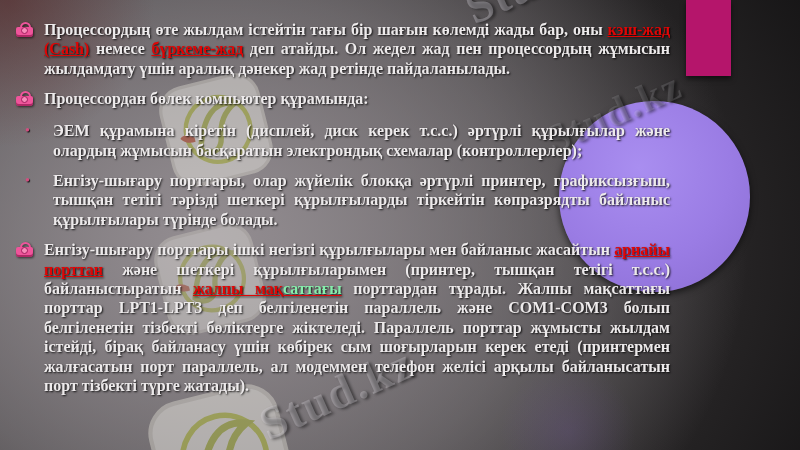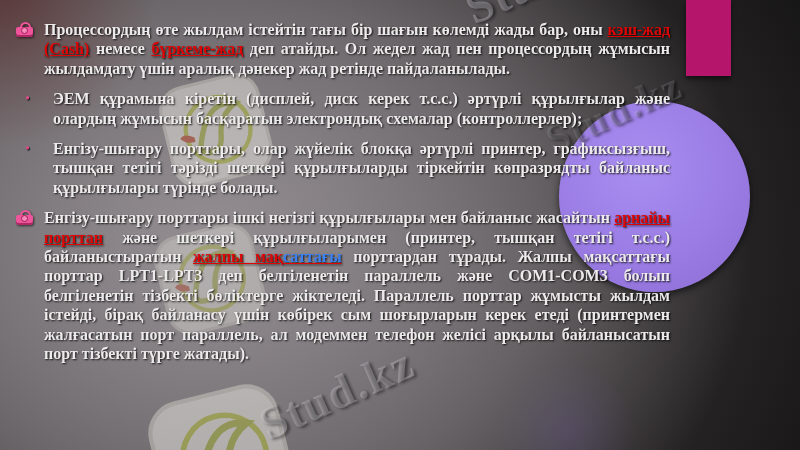--- a/index.html
+++ b/index.html
@@ -44,21 +44,21 @@
   .row{display:flex;margin-bottom:11px;}
   .marker-col{width:28px;flex:none;padding-top:2px;}
   .row p{
     margin:0;flex:1;text-align:justify;
     font-size:16px;font-weight:bold;line-height:19.4px;
     color:#edeaeb;text-shadow:1px 1px 2px rgba(0,0,0,0.85);
   }
   .sub .marker-col{padding-left:9px;padding-top:0;}
   .dot{color:#d14f80;font-size:14px;line-height:19px;text-shadow:1px 1px 1px rgba(0,0,0,0.8);}
   .lnk{color:#e00505;text-decoration:underline;text-decoration-color:#e00505;cursor:pointer;}
-  .lnk-white{color:#3b82f6;text-decoration:underline;text-decoration-color:#e00505;cursor:pointer;}
+  .lnk-white{color:#86efac;text-decoration:underline;text-decoration-color:#e00505;cursor:pointer;}
   
   .bag{position:relative;width:17px;height:15px;display:inline-block;filter:drop-shadow(1px 1px 1px rgba(0,0,0,0.6));}
   .bag .handle{position:absolute;left:4px;top:0;width:7px;height:7px;border:2px solid #ef559b;border-radius:50%;}
   .bag .body{position:absolute;left:0;bottom:0;width:17px;height:10px;background:#ef559b;
     border-radius:2px 2px 3px 3px;box-shadow:inset 0 -2px 0 rgba(140,18,74,0.65);}
   .bag .emblem{position:absolute;left:5px;bottom:3px;width:5px;height:5px;border:1px solid #a21d5e;
     border-radius:50%;background:#f78ab8;}
 </style>
 </head>
 <body>
@@ -102,20 +102,28 @@
 
     <div class="row">
       <span class="marker-col">
         <span class="bag">
           <span class="handle"></span><span class="body"></span><span class="emblem"></span>
         </span>
       </span>
       <p><span>Процессордың өте жылдам істейтін тағы бір шағын көлемді жады бар, оны </span><span class="lnk">кэш-жад (Cash)</span><span> немесе </span><span class="lnk">бүркеме-жад</span><span> деп атайды. Ол жедел жад пен процессордың жұмысын жылдамдату үшін аралық дәнекер жад ретінде пайдаланылады.</span></p>
     </div>
 
+    <div class="row">
+      <span class="marker-col">
+        <span class="bag">
+          <span class="handle"></span><span class="body"></span><span class="emblem"></span>
+        </span>
+      </span>
+      <p>Процессордан бөлек компьютер құрамында:</p>
+    </div>
 
     <div class="row sub">
       <span class="marker-col"><span class="dot">•</span></span>
       <p>ЭЕМ құрамына кіретін (дисплей, диск керек т.с.с.) әртүрлі құрылғылар және олардың жұмысын басқаратын электрондық схемалар (контроллерлер);</p>
     </div>
 
     <div class="row sub">
       <span class="marker-col"><span class="dot">•</span></span>
       <p>Енгізу-шығару порттары, олар жүйелік блокқа әртүрлі принтер, графиксызғыш, тышқан тетігі тәрізді шеткері құрылғыларды тіркейтін көпразрядты байланыс құрылғылары түрінде болады.</p>
     </div>

